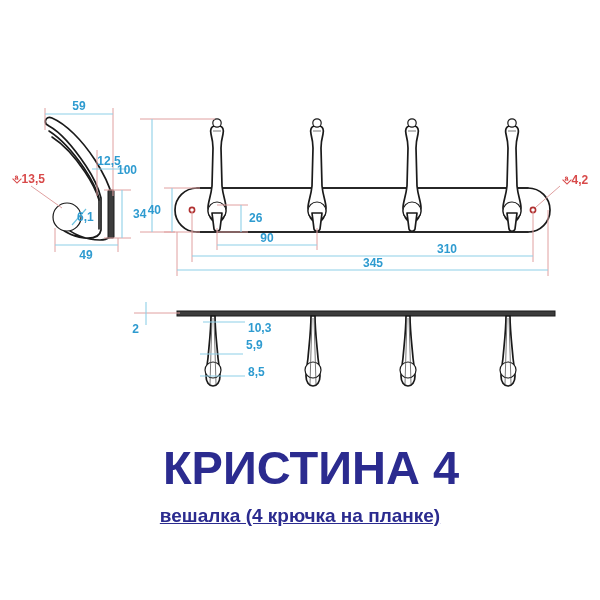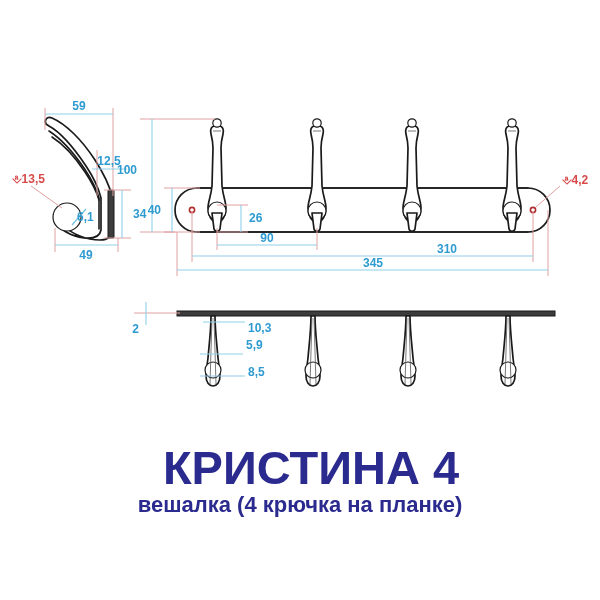--- a/index.html
+++ b/index.html
@@ -102,23 +102,24 @@
     color: #2b2b8f;
     letter-spacing: 0px;
   }
   #product-title {
     top: 442px;
     font-size: 47px;
     line-height: 52px;
     padding-left: 11px;
   }
   #product-subtitle {
-    top: 491px;
-    font-size: 22px;
+    top: 502px;
+    font-size: 19px;
     line-height: 28px;
+    text-decoration: underline;
   }
 </style>
 </head>
 <body>
 
 <div id="drawing-root">
 
   <svg id="tech-drawing" viewBox="0 0 600 600">
 
     <g>

